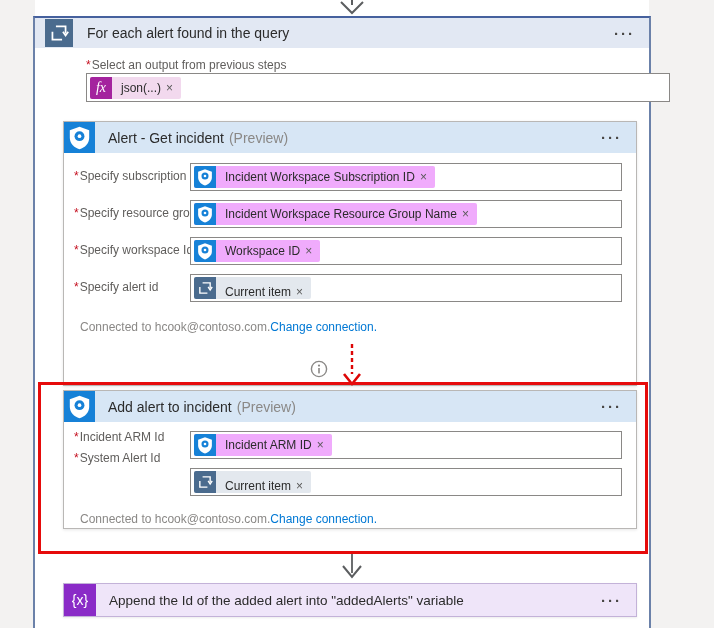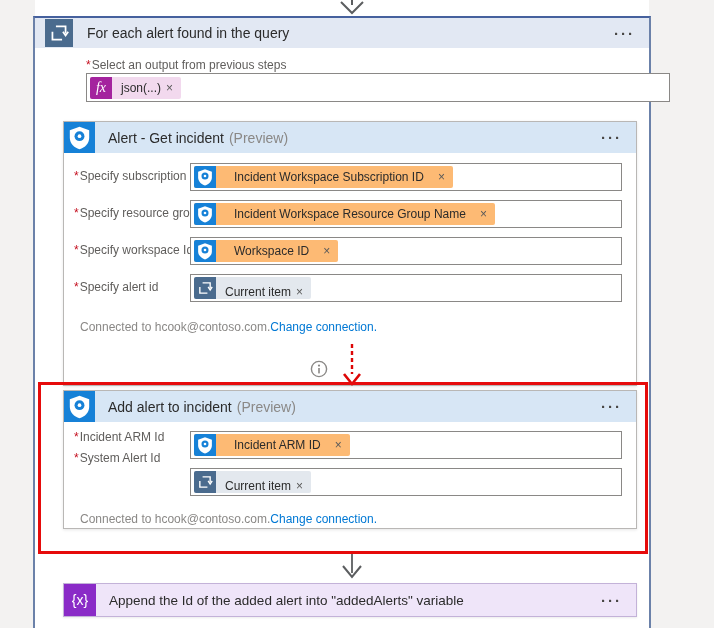--- a/index.html
+++ b/index.html
@@ -31,21 +31,21 @@
   .flabel{position:absolute;left:74px;font-size:12px;color:#5f5d5b;white-space:nowrap;}
   .req{color:#c50f1f;margin-right:1px;}
   .finput{position:absolute;left:190px;width:432px;height:28px;background:#fff;
           box-sizing:border-box;border:1px solid #8a8886;display:flex;align-items:center;}
   .out-label{position:absolute;left:86px;top:58px;font-size:12px;color:#5f5d5b;}
   .out-input{position:absolute;left:86px;top:73px;width:584px;height:29px;background:#fff;
              box-sizing:border-box;border:1px solid #8a8886;display:flex;align-items:center;}
 
   .pill{display:inline-flex;align-items:center;height:22px;margin-left:3px;border-radius:2px;
         overflow:hidden;cursor:pointer;}
-  .pill-blue{background:#fdba74;gap:9px;}
+  .pill-blue{background:#f0abfc;}
   .pill-gray{background:#e3e8ee;align-items:flex-end;}
   .pill-pink{background:#f2d9ee;}
   .pico{width:22px;height:22px;flex:none;display:flex;align-items:center;justify-content:center;}
   .pico-sentinel{background:#1681d7;}
   .pico-loop{background:#4a6b8e;}
   .pico-fx{background:#a4239e;color:#fff;font-family:"Liberation Serif",serif;
            font-style:italic;font-size:14px;}
   .ptext{font-size:12px;color:#2b2b2b;padding:0 5px 0 9px;white-space:nowrap;}
   .pclose{font-size:12px;color:#5a5a5a;padding-right:8px;cursor:pointer;}
 

